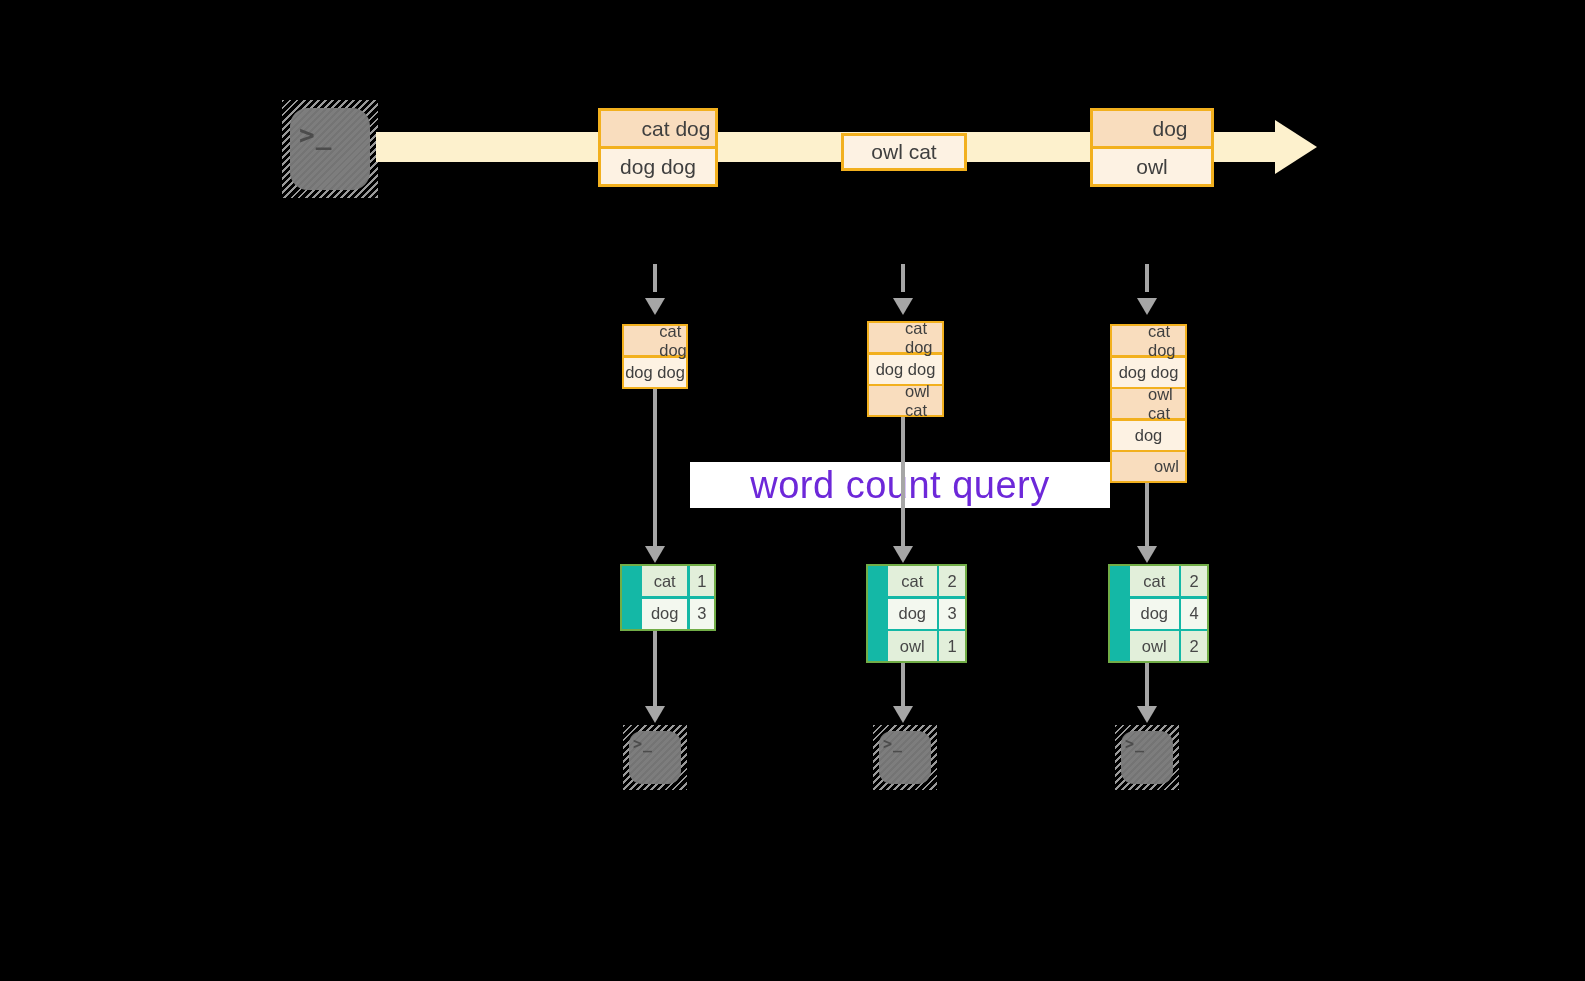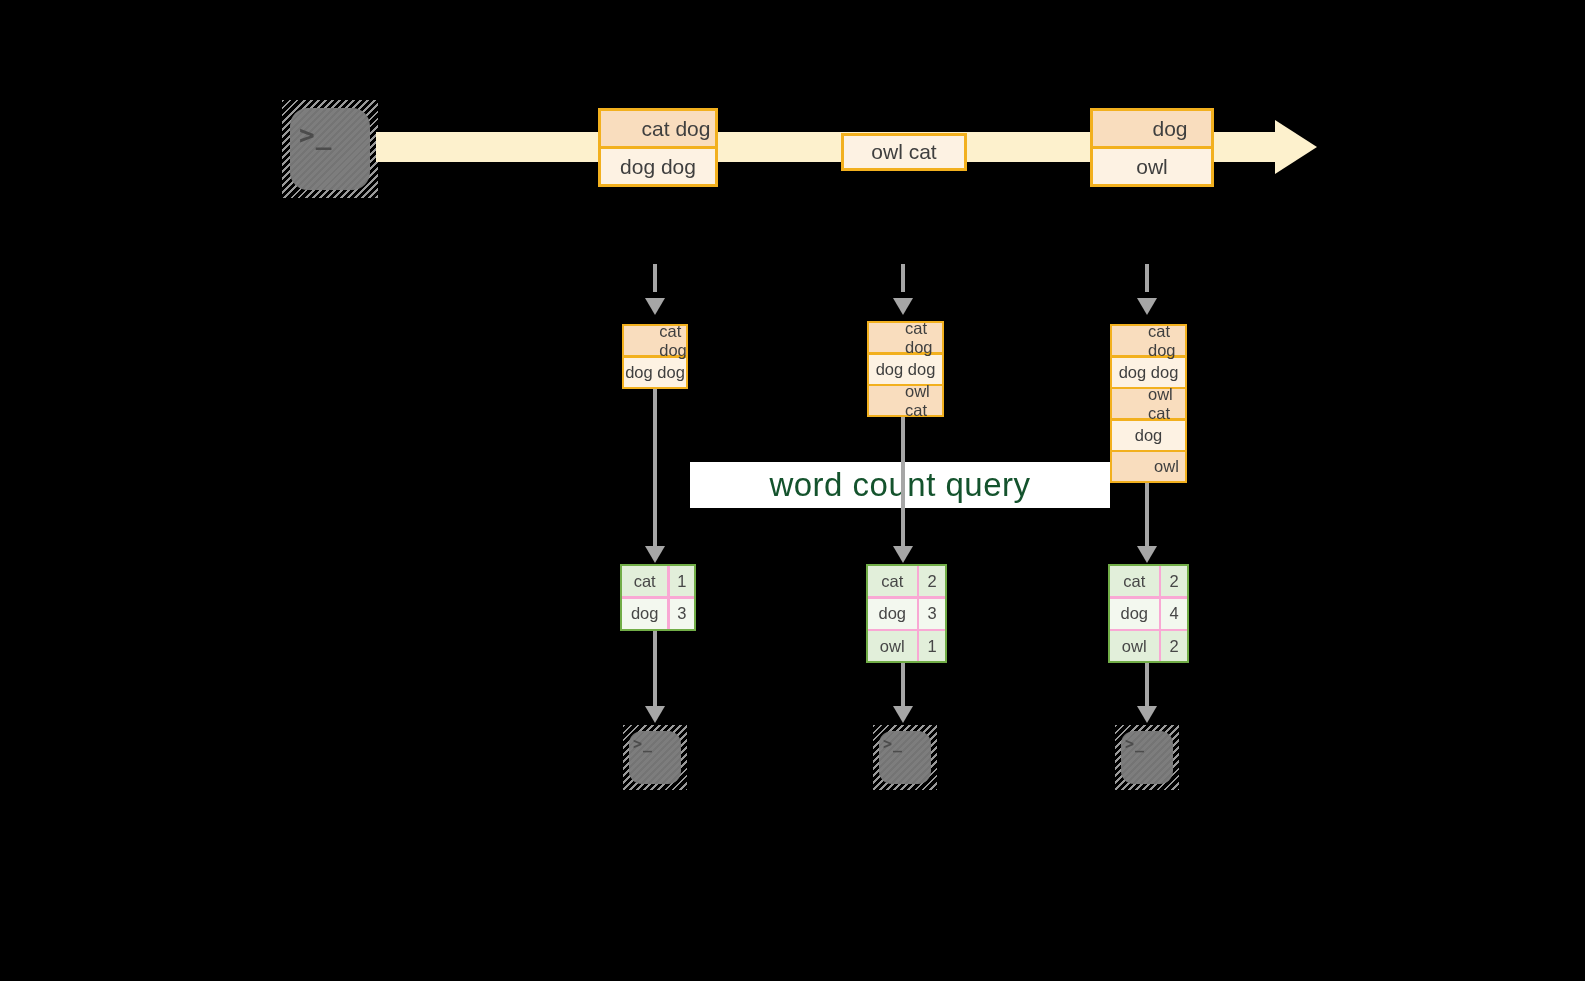--- a/index.html
+++ b/index.html
@@ -35,23 +35,23 @@
   .srow{height:29px;display:flex;align-items:center;justify-content:center;font-size:16.5px;color:#3f3f3f;}
   .srow + .srow{margin-top:2.5px;}
   
   .vdash{position:absolute;width:4px;background:#a6a6a6;z-index:4;}
   .vline{position:absolute;width:3.5px;background:#a6a6a6;z-index:4;}
   .ahead{position:absolute;width:0;height:0;z-index:4;
     border-left:10px solid transparent;border-right:10px solid transparent;border-top:17px solid #a6a6a6;}
   
   .qband{position:absolute;left:690px;top:462px;width:420px;height:46px;background:#ffffff;z-index:3;
     display:flex;align-items:center;justify-content:center;}
-  .qband span{font-size:33px;font-weight:300;color:#14532d;letter-spacing:0.5px;}
+  .qband span{font-size:38px;font-weight:300;color:#6d28d9;letter-spacing:0.5px;}
   
-  .gtable{position:absolute;border:2.5px solid #71ad47;z-index:6;background:#f9a8d4;}
+  .gtable{position:absolute;border:2.5px solid #71ad47;z-index:6;background:#14b8a6;padding-left:20px;}
   .grow{display:flex;height:30px;}
   .grow + .grow{margin-top:2.5px;}
   .gcell{display:flex;align-items:center;justify-content:center;font-size:16.5px;color:#474747;}
   .gcell.word{width:63%;}
   .gcell.count{flex:1;margin-left:2.5px;}
   .grow.a .gcell{background:#e2efda;}
   .grow.b .gcell{background:#f3f8ef;}
 </style>
 </head>
 <body>

